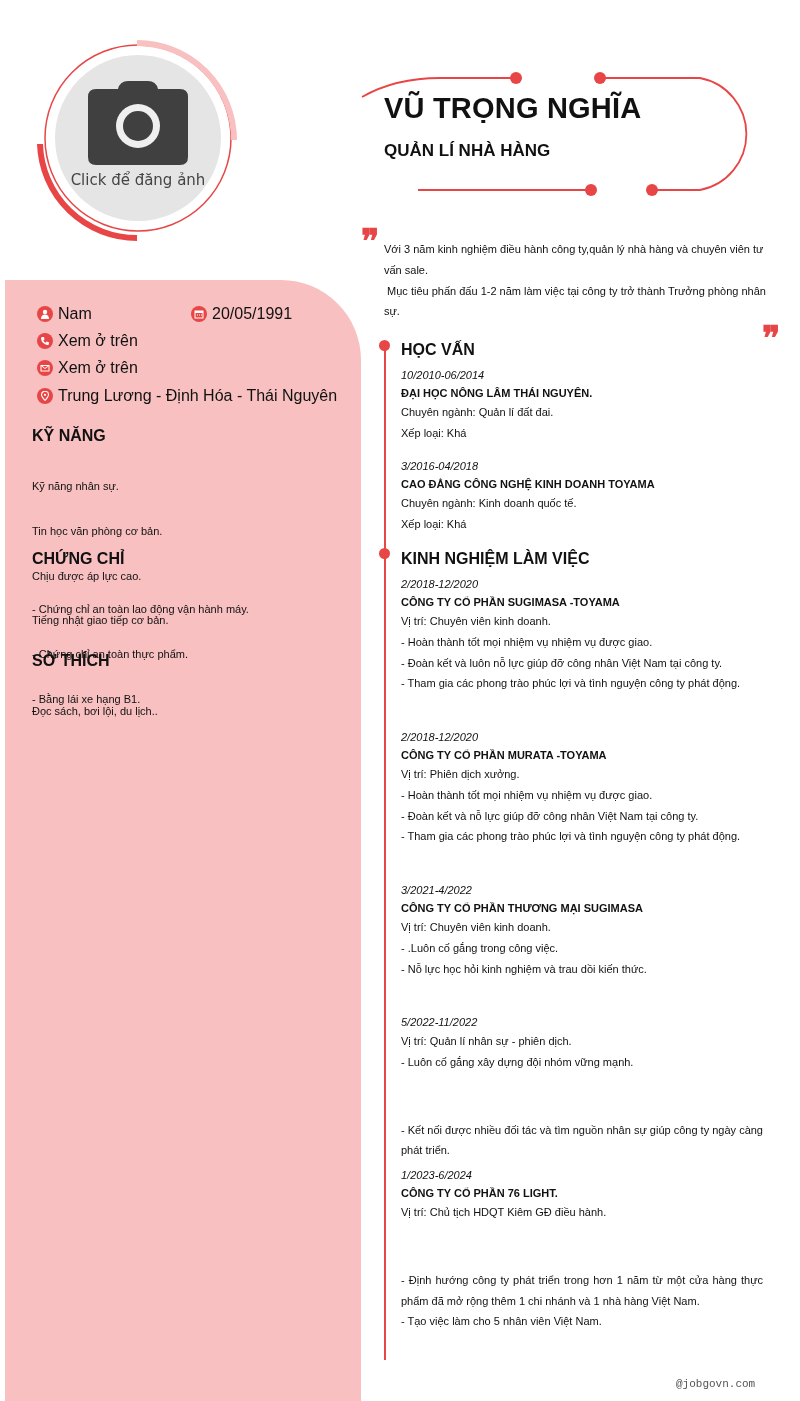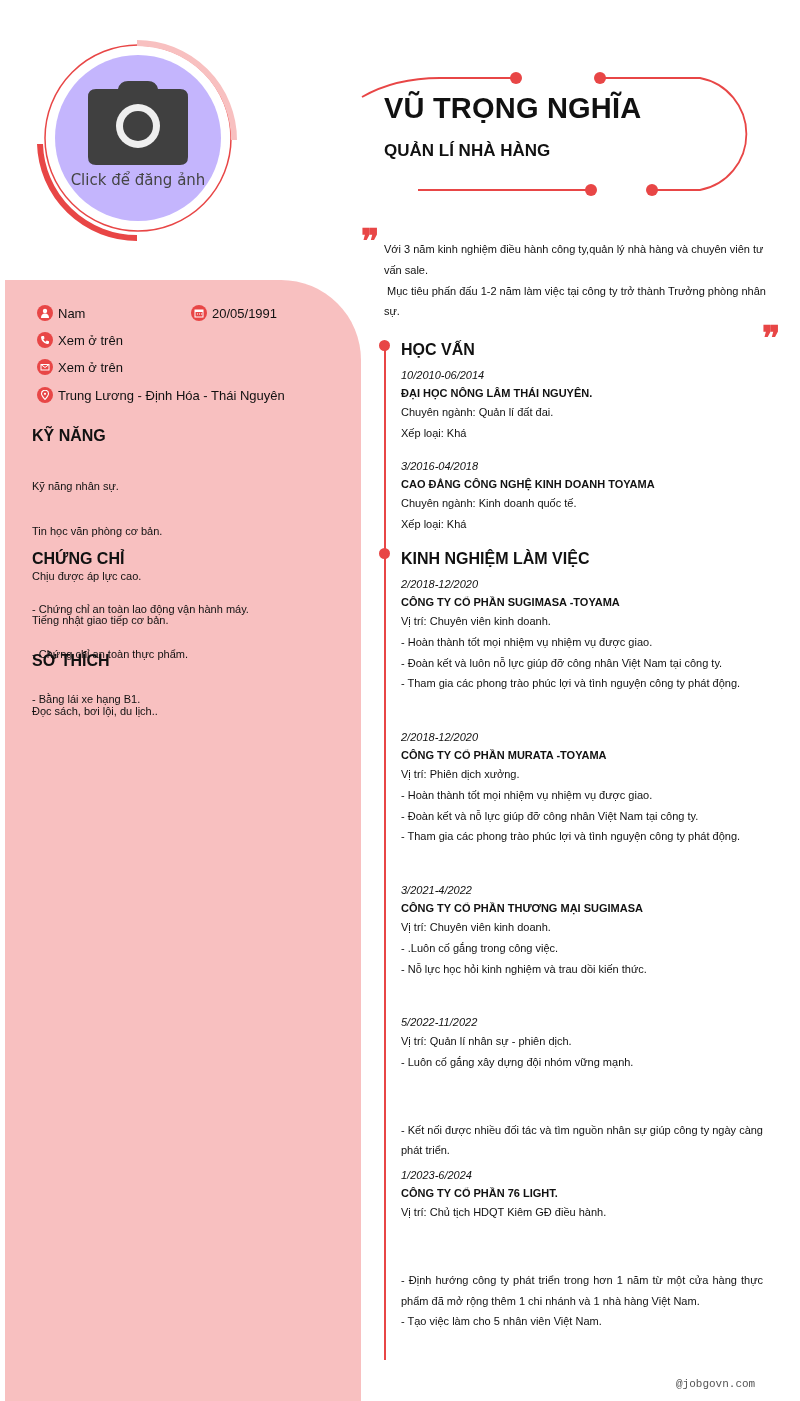--- a/index.html
+++ b/index.html
@@ -3,28 +3,28 @@
 <meta charset="utf-8">
 <style>
   html, body { margin:0; padding:0; }
   body { width:800px; height:1401px; position:relative; background:#ffffff; overflow:hidden;
          font-family:"Liberation Sans", sans-serif; color:#111; }
   .abs { position:absolute; }
 
   
   #avatar-wrap { left:30px; top:35px; width:215px; height:215px; }
   #avatar-circle { position:absolute; left:25px; top:20px; width:166px; height:166px; border-radius:50%;
-                   background:#c4b5fd; }
+                   background:#e5e5e5; }
   #avatar-label { position:absolute; left:0; width:166px; top:116px; text-align:center; font-size:15px; color:#444;
                   font-family:"DejaVu Sans", sans-serif; }
   #avatar-camera { position:absolute; left:33px; top:24px; }
 
   
   #sidebar { left:5px; top:280px; width:356px; height:1121px; background:#f8c0c0; border-top-right-radius:80px; }
-  .info-row { position:absolute; display:flex; align-items:center; font-size:13px; color:#111; }
+  .info-row { position:absolute; display:flex; align-items:center; font-size:16px; color:#111; }
   .info-icon { width:16px; height:16px; border-radius:50%; background:#e84646; margin-right:5px; display:flex;
                align-items:center; justify-content:center; }
   .side-h { position:absolute; left:32px; font-size:16px; font-weight:bold; color:#111; margin:0; }
   .side-list { position:absolute; left:32px; font-size:11px; line-height:20.8px; color:#111; }
   .side-list div { white-space:nowrap;margin-top:24px; }
 
   
   #name { left:384px; top:92px; font-size:29px; font-weight:bold; color:#111; letter-spacing:0.2px; }
   #role { left:384px; top:141px; font-size:17px; font-weight:bold; color:#111; }
 

